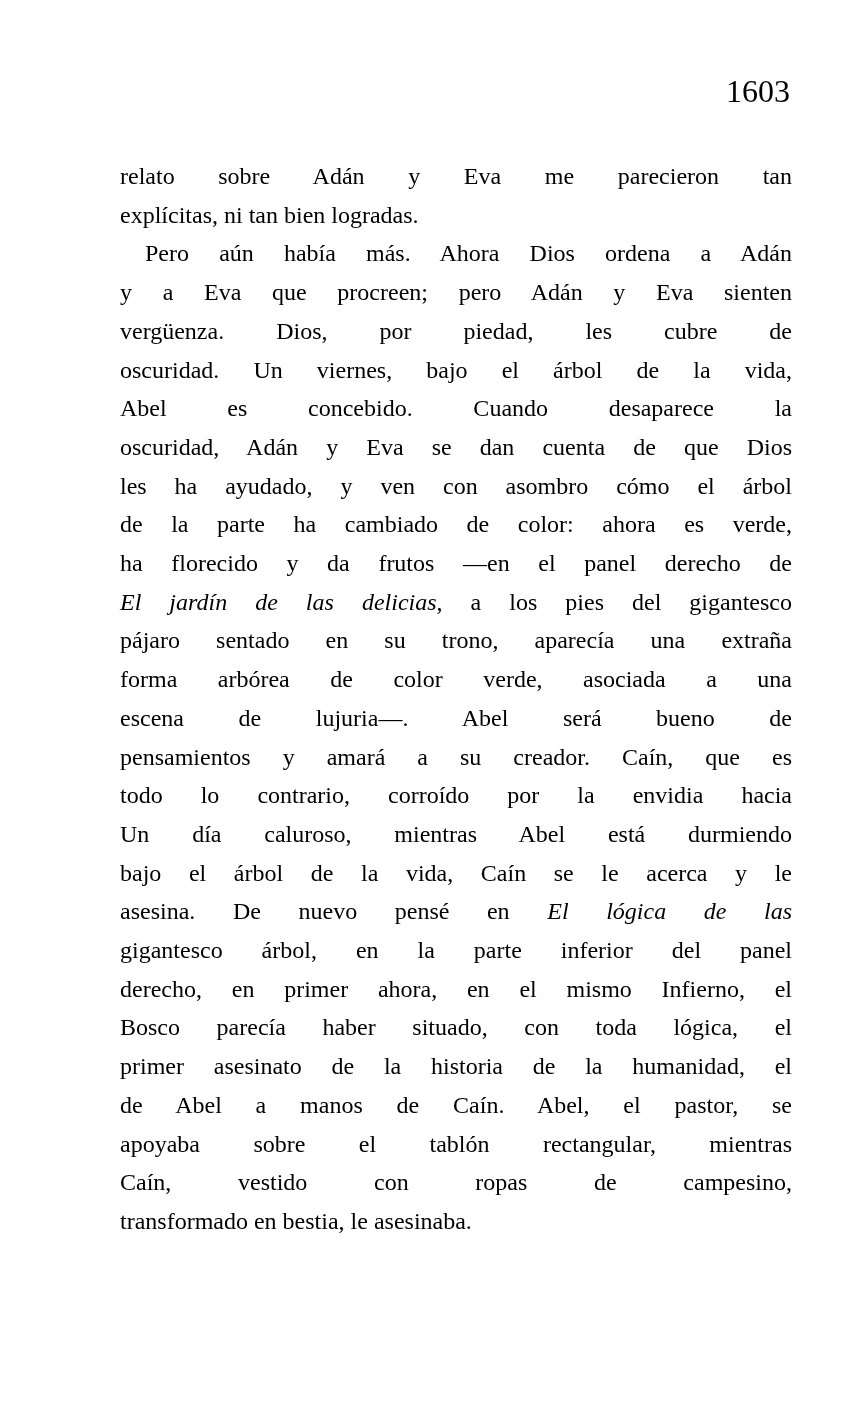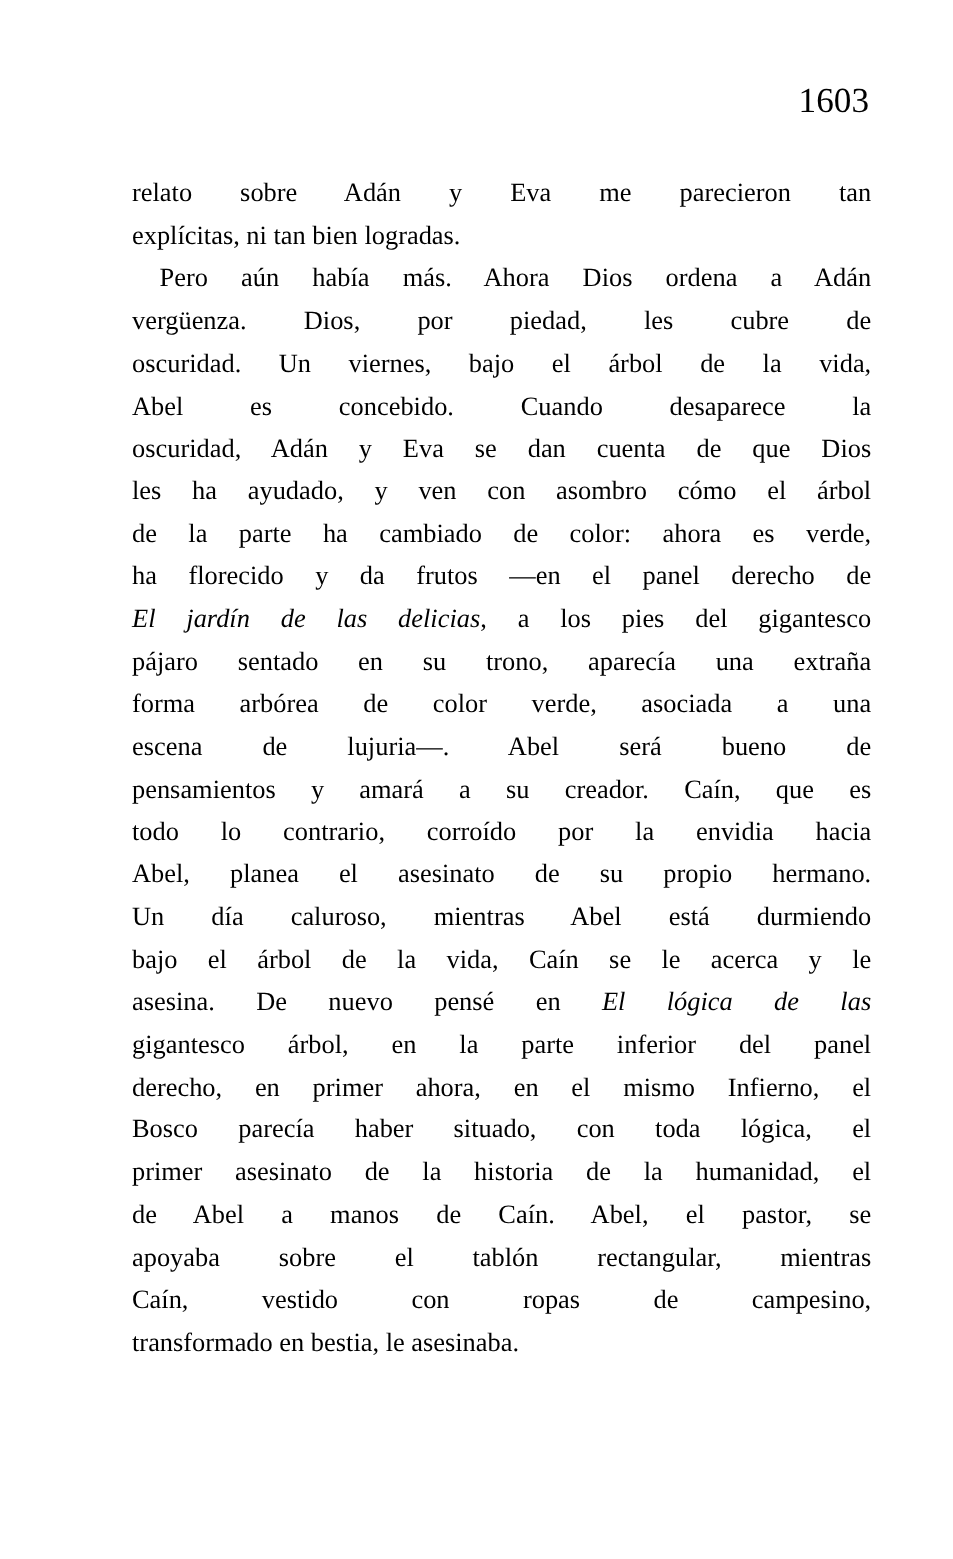--- a/index.html
+++ b/index.html
@@ -50,34 +50,34 @@
 </style>
 </head>
 <body>
 
 <div class="book-page">
   <div class="page-number">1603</div>
   <div class="text-block">
       <div class="text-line"><span>relato sobre Adán y Eva me parecieron tan</span></div>
       <div class="text-line para-end"><span>explícitas, ni tan bien logradas.</span></div>
       <div class="text-line indent"><span>Pero aún había más. Ahora Dios ordena a Adán</span></div>
+      <div class="text-line"><span>y a Eva que procreen; pero Adán y Eva sienten</span></div>
       <div class="text-line"><span>vergüenza. Dios, por piedad, les cubre de</span></div>
       <div class="text-line"><span>oscuridad. Un viernes, bajo el árbol de la vida,</span></div>
       <div class="text-line"><span>Abel es concebido. Cuando desaparece la</span></div>
       <div class="text-line"><span>oscuridad, Adán y Eva se dan cuenta de que Dios</span></div>
       <div class="text-line"><span>les ha ayudado, y ven con asombro cómo el árbol</span></div>
       <div class="text-line"><span>de la parte ha cambiado de color: ahora es verde,</span></div>
       <div class="text-line"><span>ha florecido y da frutos —en el panel derecho de</span></div>
       <div class="text-line"><span class="italic">El jardín de las delicias</span><span>, a los pies del gigantesco</span></div>
       <div class="text-line"><span>pájaro sentado en su trono, aparecía una extraña</span></div>
       <div class="text-line"><span>forma arbórea de color verde, asociada a una</span></div>
       <div class="text-line"><span>escena de lujuria—. Abel será bueno de</span></div>
       <div class="text-line"><span>pensamientos y amará a su creador. Caín, que es</span></div>
       <div class="text-line"><span>todo lo contrario, corroído por la envidia hacia</span></div>
-      <div class="text-line"><span>Abel, planea el asesinato de su propio hermano.</span></div>
       <div class="text-line"><span>Un día caluroso, mientras Abel está durmiendo</span></div>
       <div class="text-line"><span>bajo el árbol de la vida, Caín se le acerca y le</span></div>
       <div class="text-line"><span>asesina. De nuevo pensé en </span><span class="italic">El lógica de las</span></div>
       <div class="text-line"><span>gigantesco árbol, en la parte inferior del panel</span></div>
       <div class="text-line"><span>derecho, en primer ahora, en el mismo Infierno, el</span></div>
       <div class="text-line"><span>Bosco parecía haber situado, con toda lógica, el</span></div>
       <div class="text-line"><span>primer asesinato de la historia de la humanidad, el</span></div>
       <div class="text-line"><span>de Abel a manos de Caín. Abel, el pastor, se</span></div>
       <div class="text-line"><span>apoyaba sobre el tablón rectangular, mientras</span></div>
       <div class="text-line"><span>Caín, vestido con ropas de campesino,</span></div>

